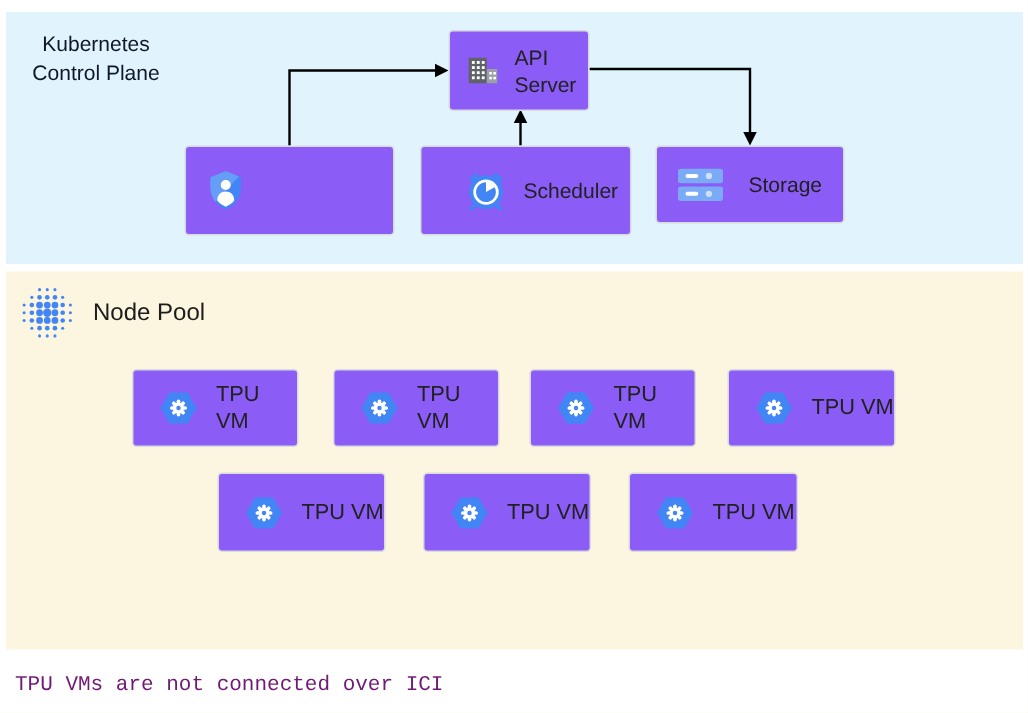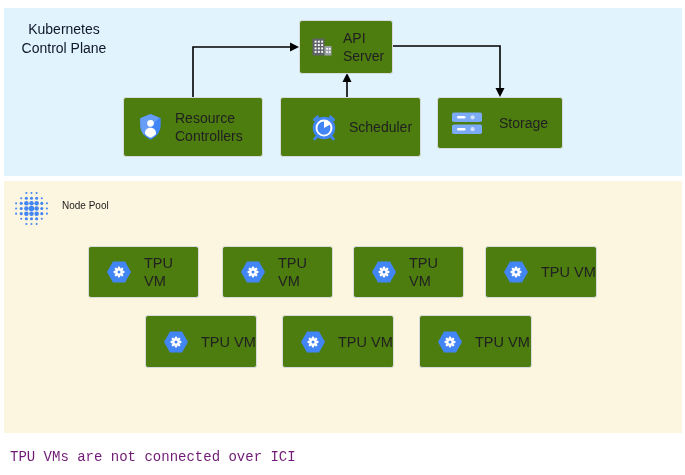--- a/index.html
+++ b/index.html
@@ -11,21 +11,21 @@
   .section{position:absolute;}
   .section-blue{left:4px;top:8px;width:678px;height:168px;background:#E1F3FC;}
   .section-yellow{left:4px;top:181px;width:678px;height:252px;background:#FCF5DF;}
 
   .cp-title{
     position:absolute;left:12px;top:20px;width:104px;
     text-align:center;font-size:14px;line-height:19px;color:#0f172a;
   }
 
   .card{
-    position:absolute;background:#4d7c0f;border:1px solid #D8DADD;border-radius:3px;
+    position:absolute;background:#8b5cf6;border:1px solid #D8DADD;border-radius:3px;
     display:flex;align-items:center;box-sizing:border-box;
   }
   .card .label{font-size:14px;line-height:18px;color:#212121;}
 
   .card-api{left:299px;top:20px;width:94px;height:54px;padding-left:10px;gap:9px;}
   .card-rc{left:123px;top:97px;width:140px;height:60px;padding-left:13px;gap:11px;}
   .card-sched{left:280px;top:97px;width:141px;height:60px;padding-left:28px;gap:10px;}
   .card-storage{left:437px;top:97px;width:126px;height:52px;padding-left:14px;gap:17px;}
 
   .card-tpu{height:52px;padding-left:17px;gap:12px;}
@@ -34,21 +34,21 @@
   .tpu-r2{top:315px;height:53px;}
   .tpu-1{left:88px;width:111px;}
   .tpu-2{left:222px;width:111px;}
   .tpu-3{left:353px;width:111px;}
   .tpu-4{left:485px;width:112px;}
   .tpu-5{left:145px;width:112px;}
   .tpu-6{left:282px;width:112px;}
   .tpu-7{left:419px;width:113px;}
 
   .np-icon{position:absolute;left:13px;top:190px;width:37px;height:37px;}
-  .np-label{position:absolute;left:62px;top:200px;font-size:10px;color:#1c1c1c;}
+  .np-label{position:absolute;left:62px;top:200px;font-size:16px;color:#1c1c1c;}
 
   .caption{position:absolute;left:10px;top:449px;font-size:14px;color:#701a75;font-family:Liberation Mono, monospace;}
 
   .arrows{position:absolute;left:0;top:0;width:685px;height:475px;pointer-events:none;}
   .arrows path{stroke:#000;stroke-width:1.6;fill:none;}
   .arrows polygon{fill:#000;}
 
   .icon{flex:0 0 auto;display:block;}
 </style>
 </head>
@@ -107,21 +107,20 @@
     <defs>
       <clipPath id="shieldclip">
         <path d="M12 1 L21.5 4.8 V11 C21.5 17.6 17.4 22.7 12 24.8 C6.6 22.7 2.5 17.6 2.5 11 V4.8 Z"></path>
       </clipPath>
     </defs>
     <path d="M12 1 L21.5 4.8 V11 C21.5 17.6 17.4 22.7 12 24.8 C6.6 22.7 2.5 17.6 2.5 11 V4.8 Z" fill="#4285F4"></path>
     <polygon points="0,0 24,0 0,26" fill="#669DF6" clip-path="url(#shieldclip)"></polygon>
     <circle cx="12" cy="9.6" r="3.1" fill="#fff"></circle>
     <path d="M12 13.6c-2.9 0-5.2 1.9-5.2 5.3v.5c1.5 1.7 3.3 2.9 5.2 3.6 1.9-.7 3.7-1.9 5.2-3.6v-.5c0-3.4-2.3-5.3-5.2-5.3z" fill="#fff"></path>
   </svg>
-  <span class="label">Resource Controllers</span>
 </div>
 
 <div class="card card-sched">
   <svg class="icon" width="30" height="30" viewBox="0 0 28 28">
     <g stroke="#4285F4" stroke-width="2.6" stroke-linecap="round">
       <line x1="5" y1="7.2" x2="8.1" y2="4.5"></line>
       <line x1="23" y1="7.2" x2="19.9" y2="4.5"></line>
       <line x1="6.9" y1="23.3" x2="5.3" y2="25.1"></line>
       <line x1="21.1" y1="23.3" x2="22.7" y2="25.1"></line>
     </g>

